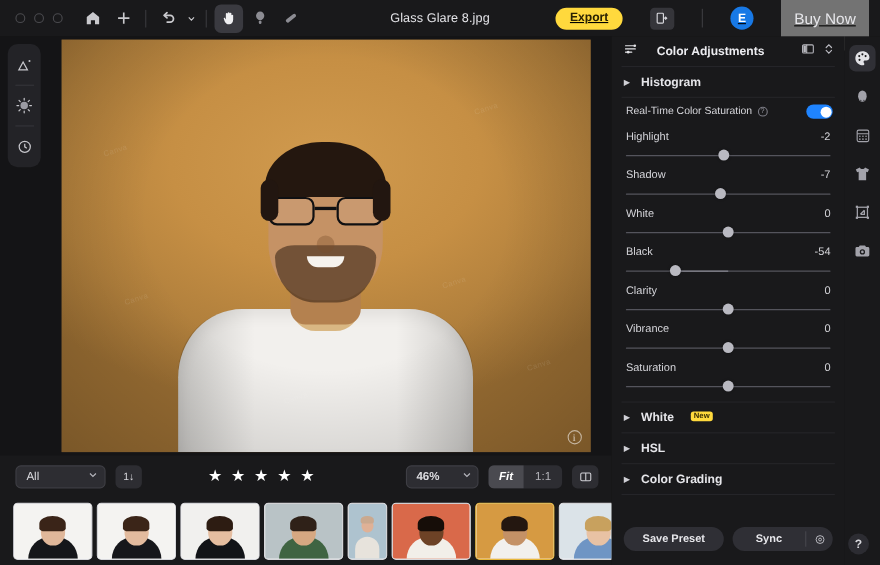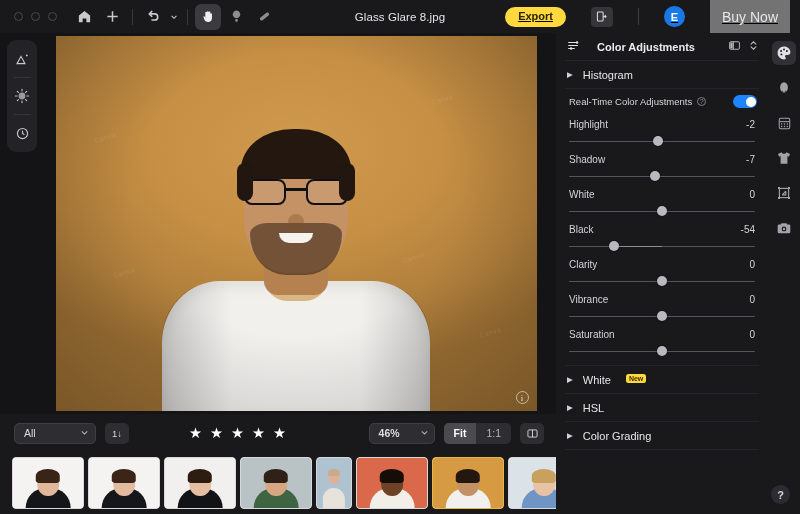--- a/index.html
+++ b/index.html
@@ -227,21 +227,21 @@
     font-size: 10.5px; font-weight: bold; color: #dcdce0;
   }
   .fitgroup {
     margin-left: 9px; height: 21px; display:flex;
     background: #2d2d32; border-radius: 5px; overflow: hidden;
   }
   .fitgroup div {
     padding: 0 10px; display:flex; align-items:center;
     font-size: 10.5px; color: #b5b5bb;
   }
-  .fitgroup div.on { background:#4a4a50; color:#fff; font-weight:bold; }
+  .fitgroup div.on { background:#4a4a50; color:#fff; font-weight:bold;font-style:italic; }
   .panel-tgl {
     margin-left: 9px; margin-right: 12px;
     width: 24px; height: 21px; border-radius: 5px;
     background: #2d2d32;
     display:flex; align-items:center; justify-content:center; color:#d0d0d5;
   }
   .filmstrip {
     position:absolute; left:0; top: 38px; width: 556px; height: 62px;
     display:flex; align-items:center; gap: 4px;
     padding-left: 12px; overflow: hidden;
@@ -283,21 +283,21 @@
     font-size: 11px; font-weight: bold; color: #ececf0; margin-left: 17px;
   }
   .rp-head-right { margin-left:auto; display:flex; align-items:center; gap:7px; color:#b9b9c0; }
   .rp-divider { height:1px; background:#252529; margin: 0 9px; }
 
   .acc-row {
     height: 27px; display:flex; align-items:center; padding: 0 11px;
     gap: 10px;
   }
   .caret { color:#cfcfd5; font-size: 7.5px; }
-  .acc-label { font-size: 11px; font-weight:normal; color:#e6e6ea; }
+  .acc-label { font-size: 11px; font-weight:bold; color:#e6e6ea; }
   .badge-new {
     background:#ffd93d; color:#3a2f05; font-size:7px; font-weight:bold;
     padding: 1px 3px; border-radius: 2.5px; margin-left: 5px;
     position: relative; top: -1px;
   }
 
   .rt-row {
     display:flex; align-items:center; padding: 6px 11px 6px 13px; gap: 5px;
   }
   .rt-label { font-size: 9.5px; color: #d6d6db; }
@@ -630,21 +630,21 @@
     </div>
     <div class="rp-divider"></div>
 
     <div class="acc-row">
       <span class="caret">▶</span>
       <span class="acc-label">Histogram</span>
     </div>
     <div class="rp-divider"></div>
 
     <div class="rt-row">
-      <span class="rt-label">Real-Time Color Adjustments</span>
+      <span class="rt-label">Real-Time Color Saturation</span>
       <span class="qmark">?</span>
       <span class="toggle"></span>
     </div>
 
     <div id="slider-host">
         <div class="slider-block">
           <div class="sl-top">
             <span class="sl-name">Highlight</span>
             <span class="sl-val">-2</span>
           </div>
@@ -735,20 +735,33 @@
         </div>
         <div>
           <div class="acc-row">
             <span class="caret">▶</span>
             <span class="acc-label">Color Grading</span>
           </div>
           <div class="rp-divider"></div>
         </div>
       </div>
 
+    <div class="rp-actions">
+      <div class="btn-preset">Save Preset</div>
+      <div class="btn-sync-wrap">
+        <div class="btn-sync">Sync</div>
+        <div class="sync-sep"></div>
+        <div class="sync-gear">
+          <svg width="11" height="11" viewBox="0 0 16 16" fill="none" stroke="currentColor" stroke-width="1.2">
+            <circle cx="8" cy="8" r="5.2"></circle>
+              <circle cx="8" cy="8" r="1.9"></circle>
+          </svg>
+        </div>
+      </div>
+    </div>
   </div>
 
   <div class="irail">
     <div class="irail-ico on">
       <svg width="16" height="16" viewBox="0 0 16 16" fill="#e2e2e6">
         <path d="M8 1.6c3.6 0 6.4 2.5 6.4 5.6 0 1.9-1.4 2.7-2.7 2.7h-1.3c-.8 0-1.4.6-1.4 1.3 0 .4.2.7.4 1 .2.3.4.6.4 1 0 .7-.6 1.2-1.5 1.2-3.6 0-6.7-2.9-6.7-6.4S4.4 1.6 8 1.6z"></path>
         <circle cx="5.1" cy="6" r=".95" fill="#19191b"></circle>
         <circle cx="8" cy="4.4" r=".95" fill="#19191b"></circle>
         <circle cx="10.9" cy="6" r=".95" fill="#19191b"></circle>
         <circle cx="5.4" cy="9.4" r=".95" fill="#19191b"></circle>

